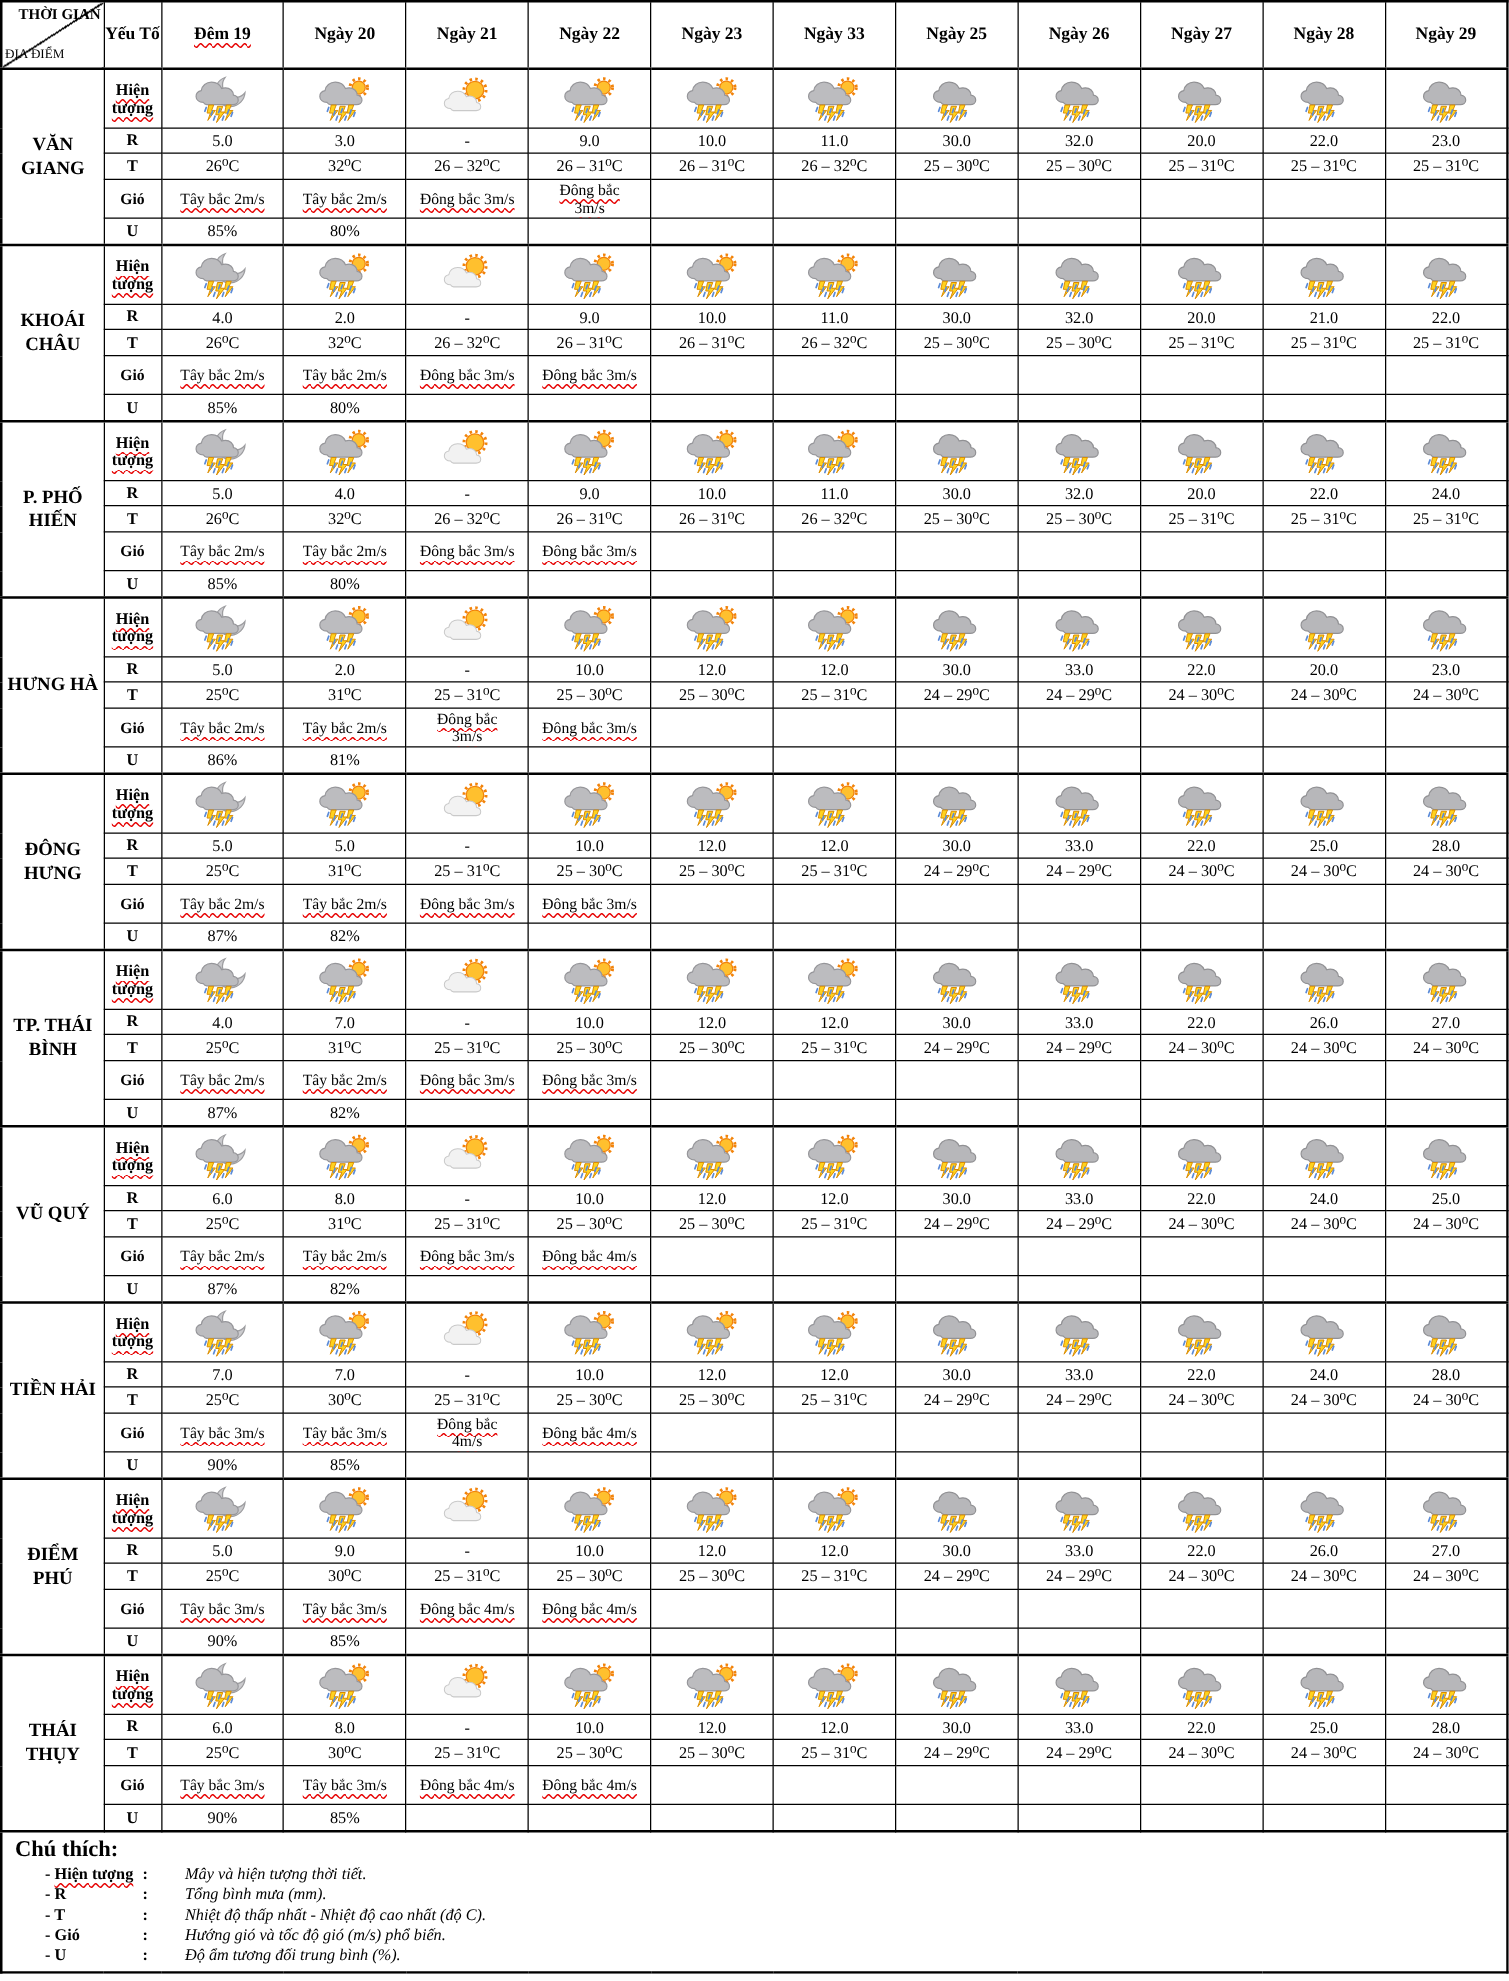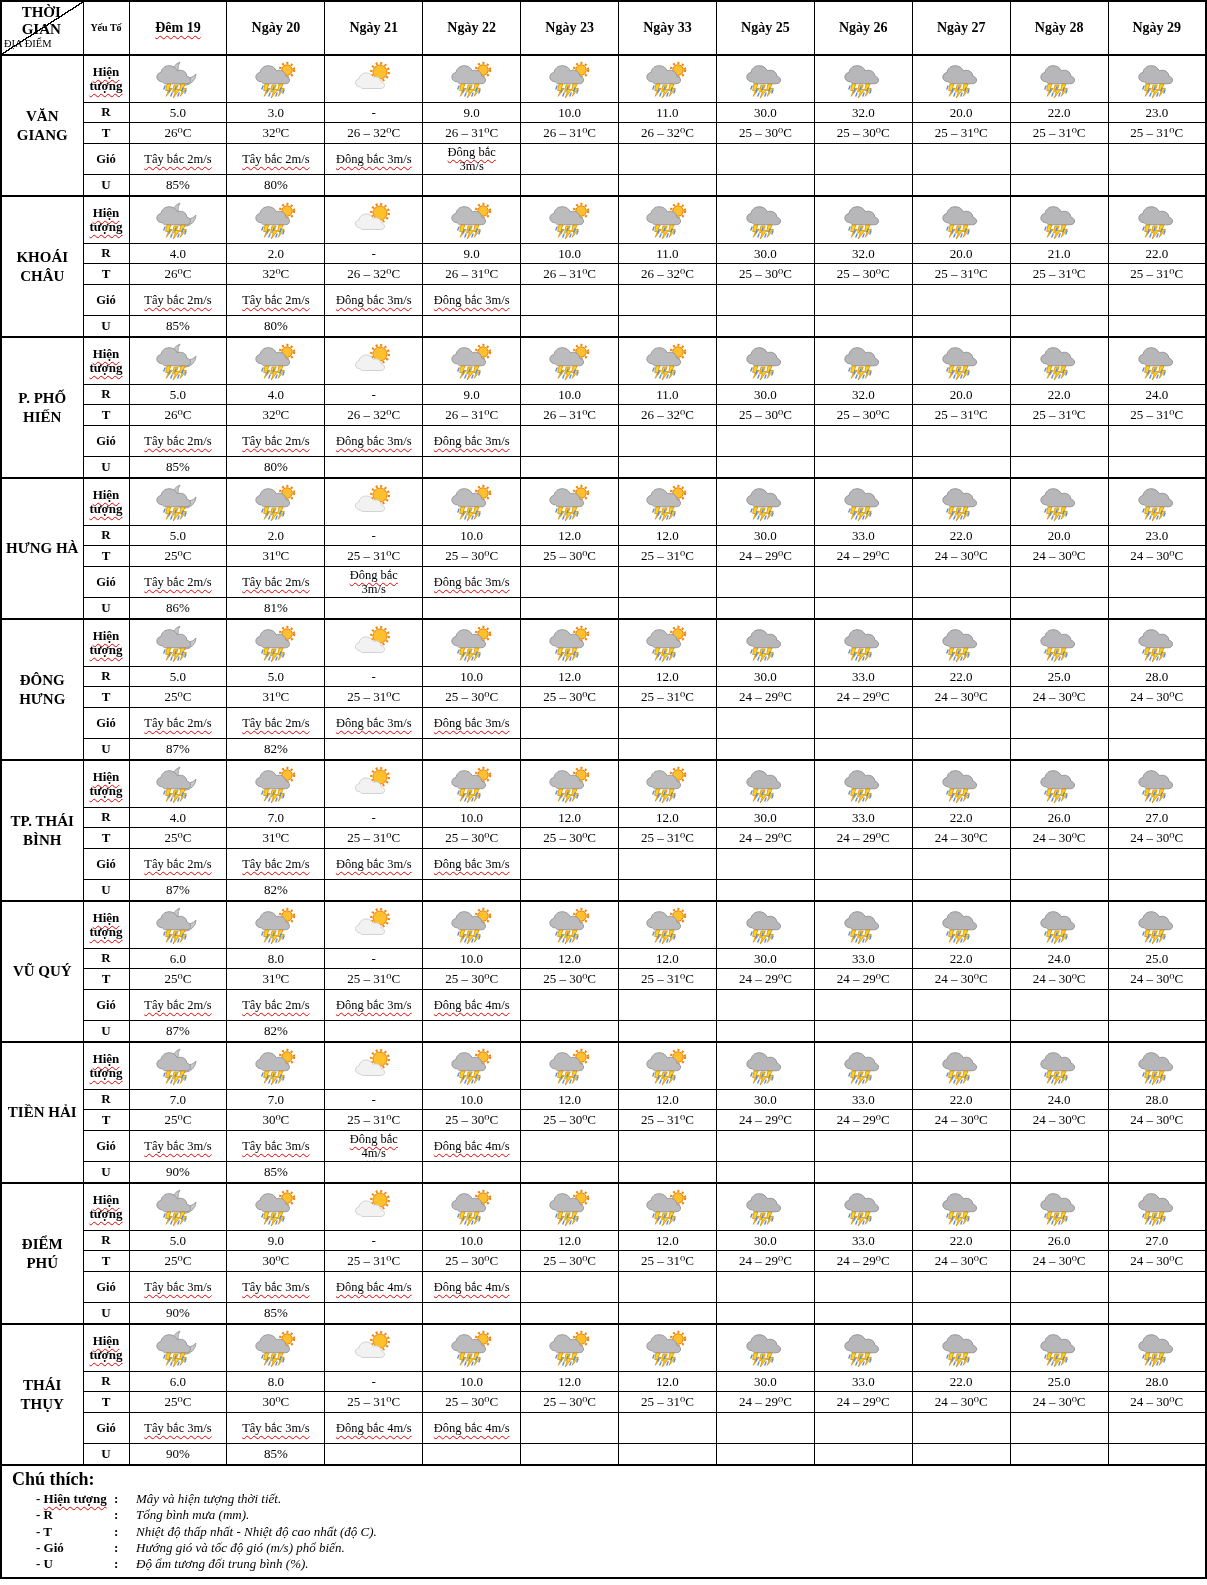--- a/index.html
+++ b/index.html
@@ -1,41 +1,41 @@
 <!DOCTYPE html>
 <html><head>
 <meta charset="utf-8">
 <style>
   html,body{margin:0;padding:0;background:#fff;}
   body{width:1207px;font-family:"Liberation Serif","DejaVu Serif",serif;color:#000;}
   table{border-collapse:collapse;table-layout:fixed;width:1207px;border:2px solid #000;}
   th,td{border:1px solid #000;text-align:center;vertical-align:middle;padding:0 2px;overflow:hidden;}
   col.c-loc{width:82px;} col.c-fac{width:46px;}
   thead th{height:52px;font-size:14px;font-weight:bold;padding:0;border-bottom-width:2px;}
-  th.factor-h{font-size:10px;line-height:1.15;}
+  th.factor-h{font-size:14px;line-height:1.15;}
   th.corner{position:relative;padding:0;background-image:linear-gradient(to bottom right,transparent calc(50% - 0.7px),#000 calc(50% - 0.7px),#000 calc(50% + 0.7px),transparent calc(50% + 0.7px));}
-  .c-top{position:absolute;top:2px;right:2px;font-size:15px;font-weight:bold;}
+  .c-top{position:absolute;top:2px;right:2px;font-size:12px;font-weight:bold;}
   .c-bottom{position:absolute;bottom:5px;left:2px;font-size:10.5px;font-weight:normal;}
   tr.block-top td{border-top-width:2px;}
   td.loc{font-weight:bold;font-size:15px;line-height:1.25;padding:0 3px;}
   td.rowlabel{font-weight:bold;font-size:13px;line-height:1.1;padding:0 1px;}
   td.val{font-size:13px;}
   tr.row-icon td{height:46px;}
   tr.row-r td{height:19px;}
   tr.row-t td{height:20px;}
   tr.row-wind td{height:30px;white-space:pre-line;font-size:12.5px;line-height:1.15;padding:0 1px;}
   tr.row-u td{height:20px;}
   .icon-cell svg{display:block;margin:2px auto 0;}
   .sq{text-decoration-line:underline;text-decoration-style:wavy;text-decoration-color:#e60000;text-decoration-thickness:1px;text-underline-offset:2.5px;}
   td.legend-cell{text-align:left;padding:3px 8px 5px 10px;border-top-width:2px;}
   .leg-title{font-weight:bold;font-size:18px;margin-bottom:1px;}
   .leg-item{margin-left:24px;font-size:13px;line-height:1.25;}
   .leg-dashterm{display:inline-block;min-width:78px;font-weight:bold;}
   .leg-colon{display:inline-block;min-width:14px;font-weight:bold;}
-  .leg-desc{font-style:italic;margin-left:8px;}
+  .leg-desc{font-style:italic;margin-left:20px;}
 </style>
 </head>
 <body>
 
 <table>
   <colgroup>
     <col class="c-loc">
       <col class="c-fac">
     <col>
       <col>

